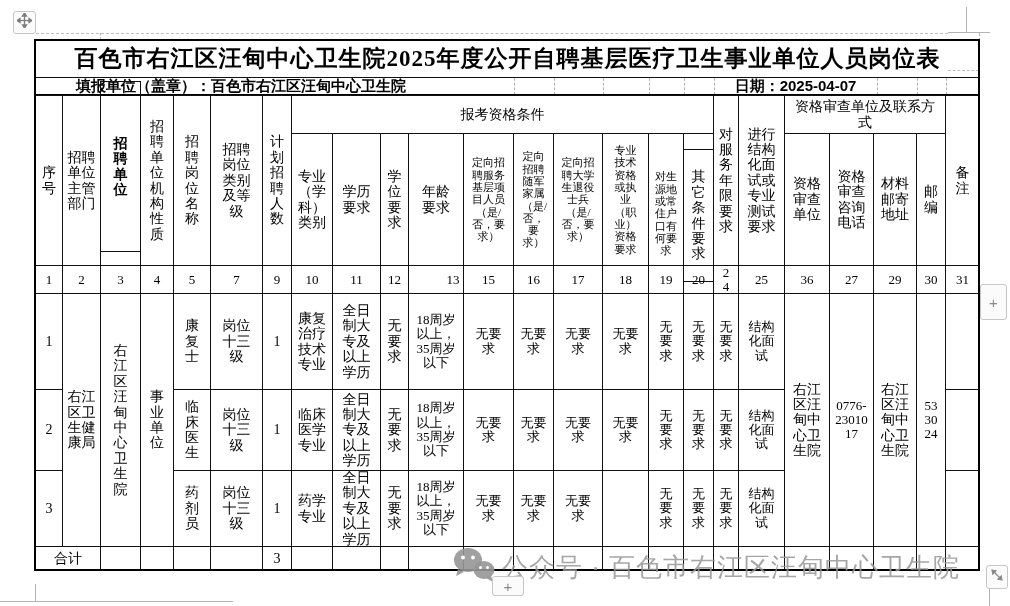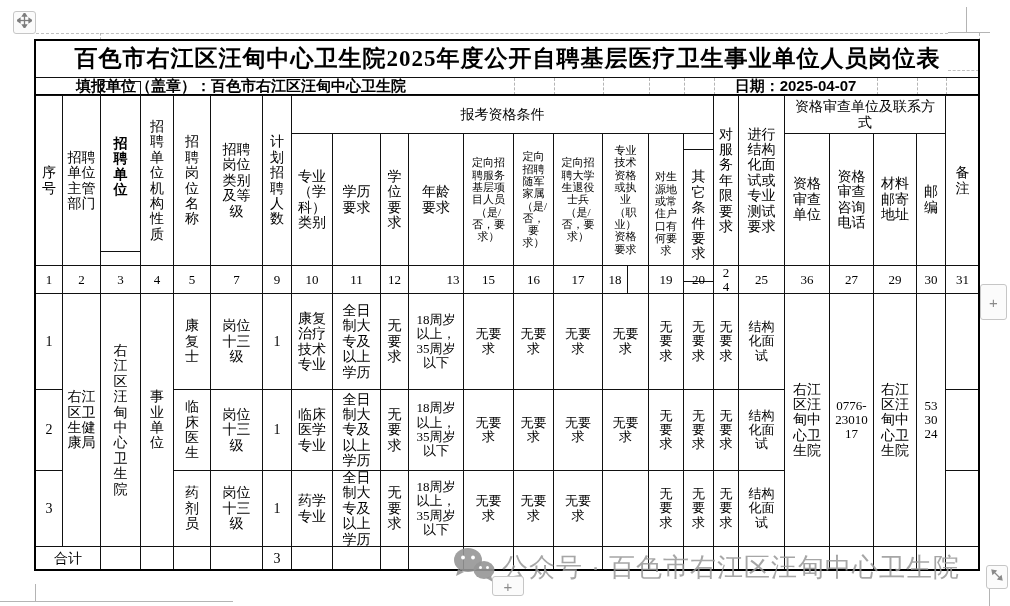--- a/index.html
+++ b/index.html
@@ -192,21 +192,21 @@
     </div>
   <div class="c num" style="left:463px;top:265px;width:51px;height:29px;">
       <span>15</span>
     </div>
   <div class="c num" style="left:513px;top:265px;width:41px;height:29px;">
       <span>16</span>
     </div>
   <div class="c num" style="left:553px;top:265px;width:50px;height:29px;">
       <span>17</span>
     </div>
-  <div class="c num" style="left:602px;top:265px;width:26px;height:29px;">
+  <div class="c num" style="left:602px;top:265px;width:47px;height:29px;">
       <span>18</span>
     </div>
   <div class="c num" style="left:648px;top:265px;width:36px;height:29px;">
       <span>19</span>
     </div>
   <div class="c num" style="left:683px;top:265px;width:31px;height:29px;">
       <span>20</span>
     </div>
   <div class="c num" style="left:713px;top:265px;width:26px;height:29px;">
       <span class="vt w10 ba">24</span>

